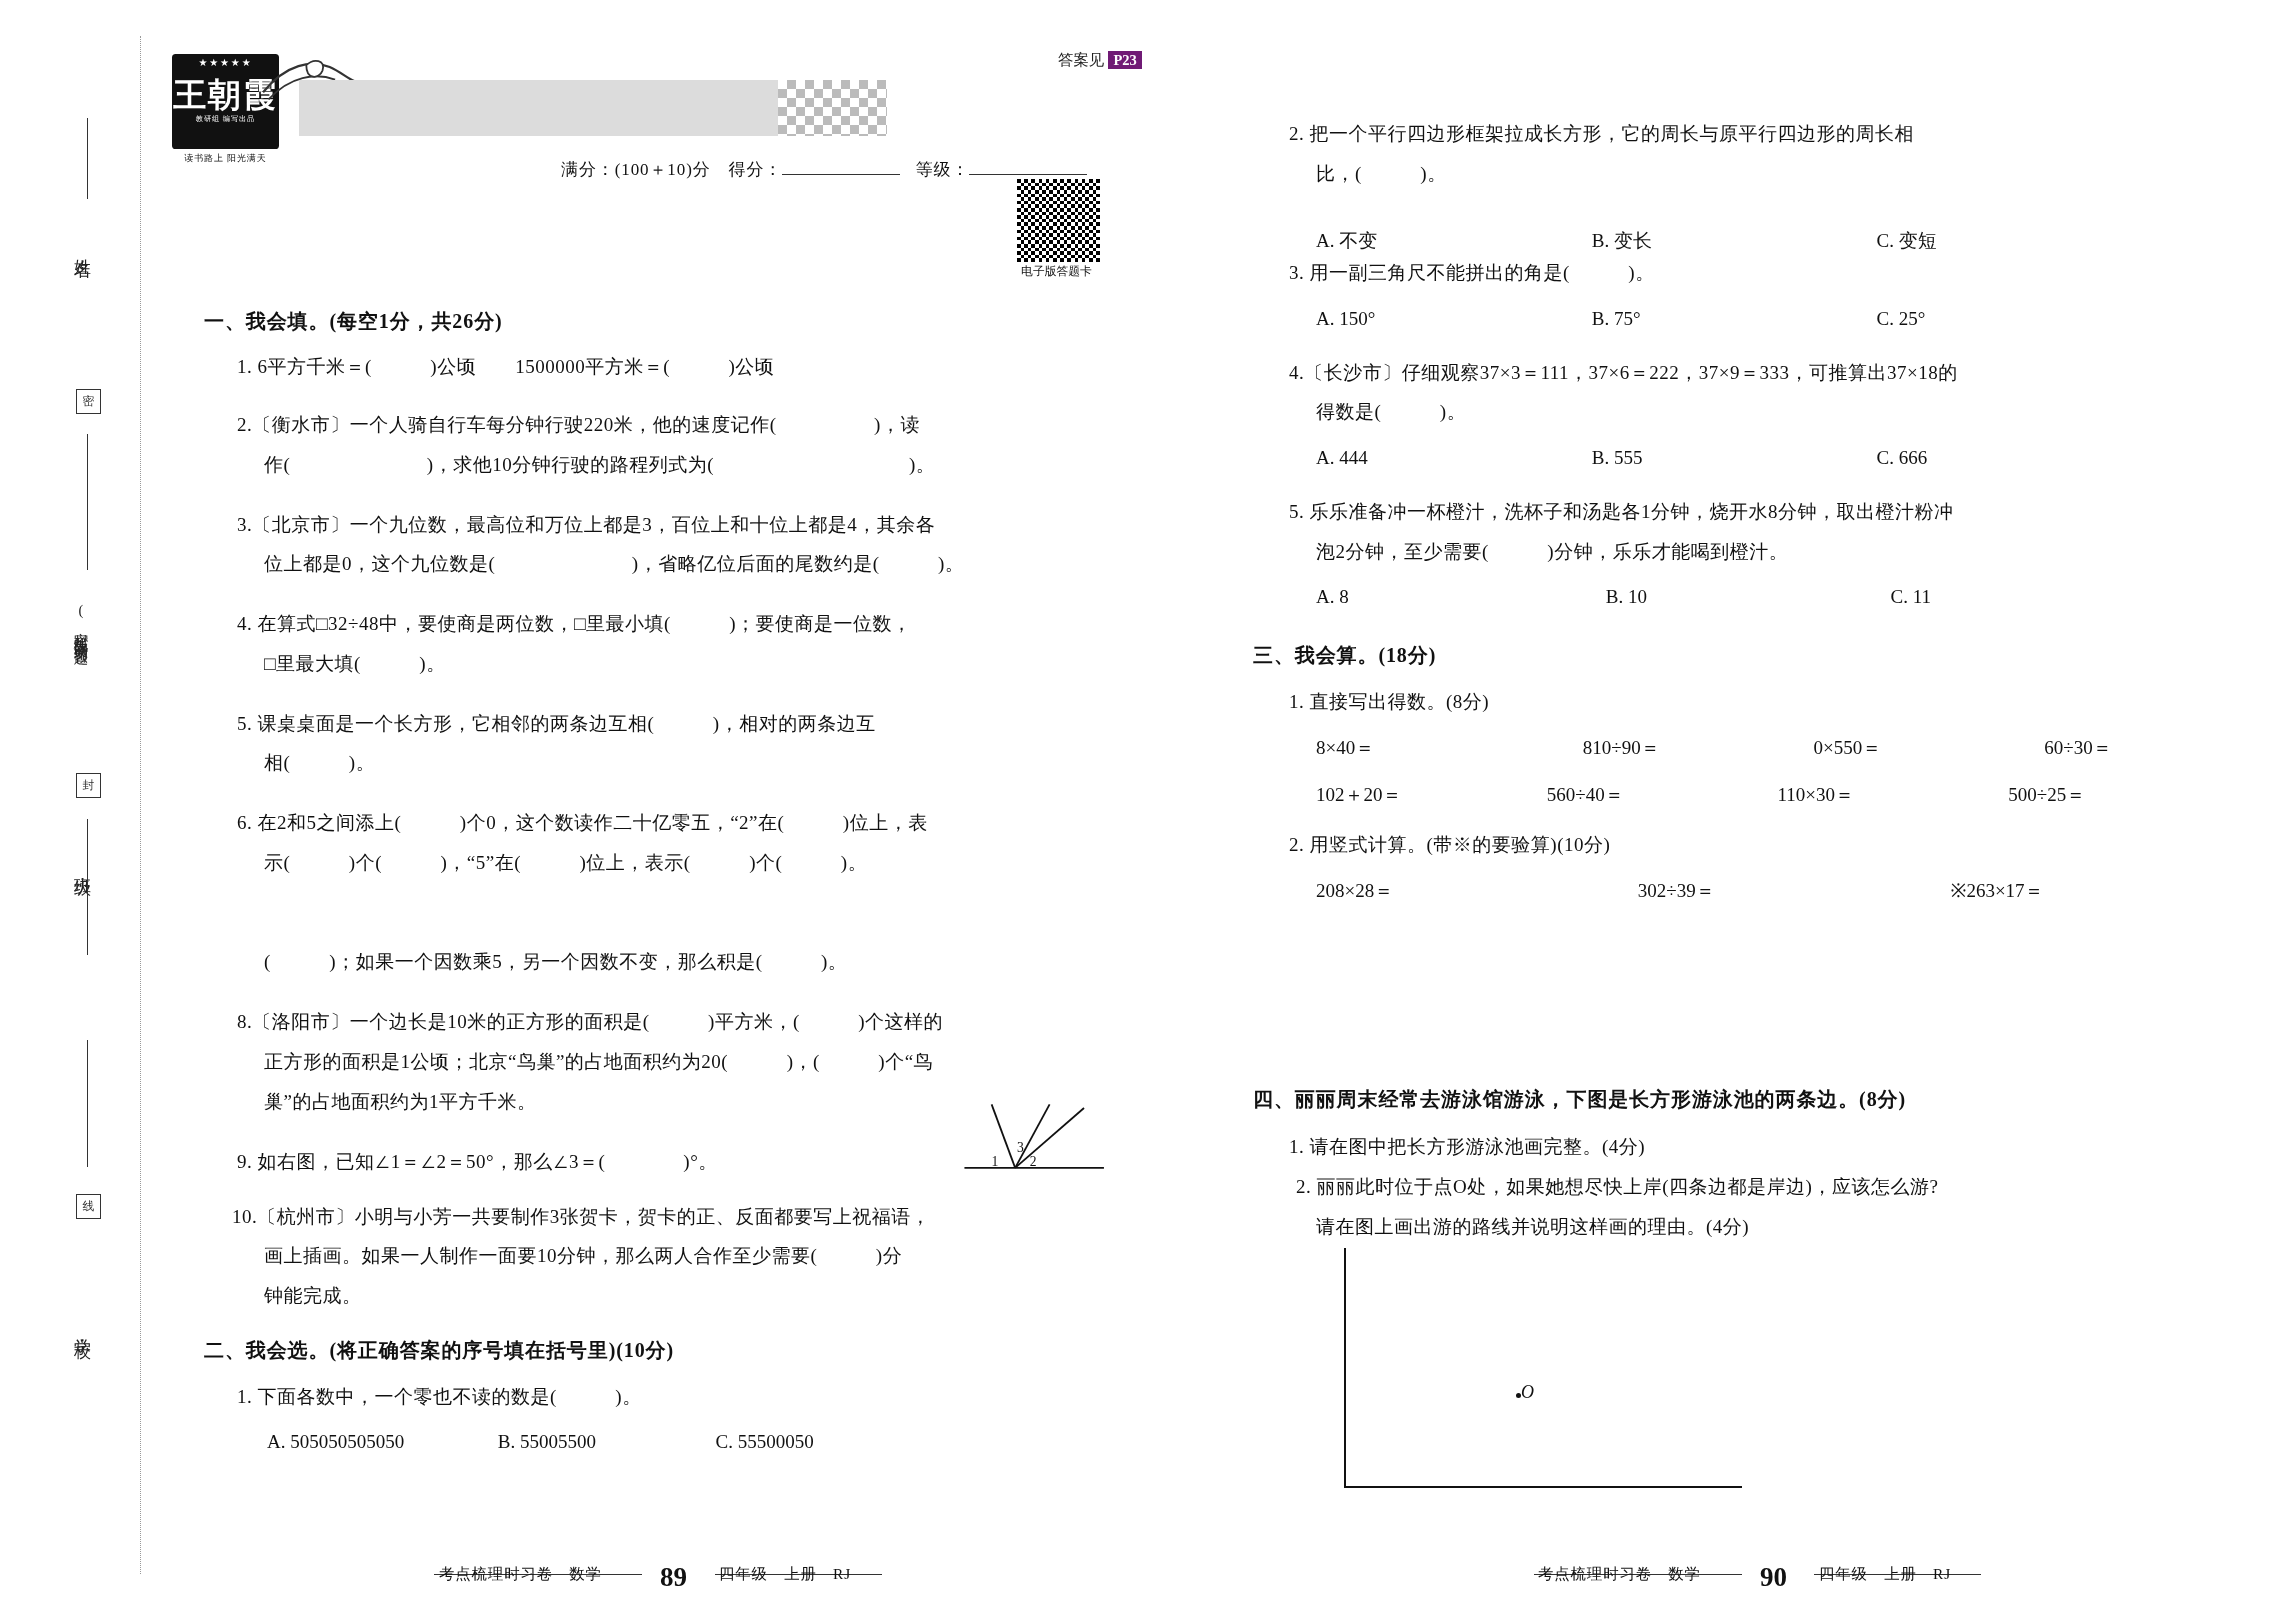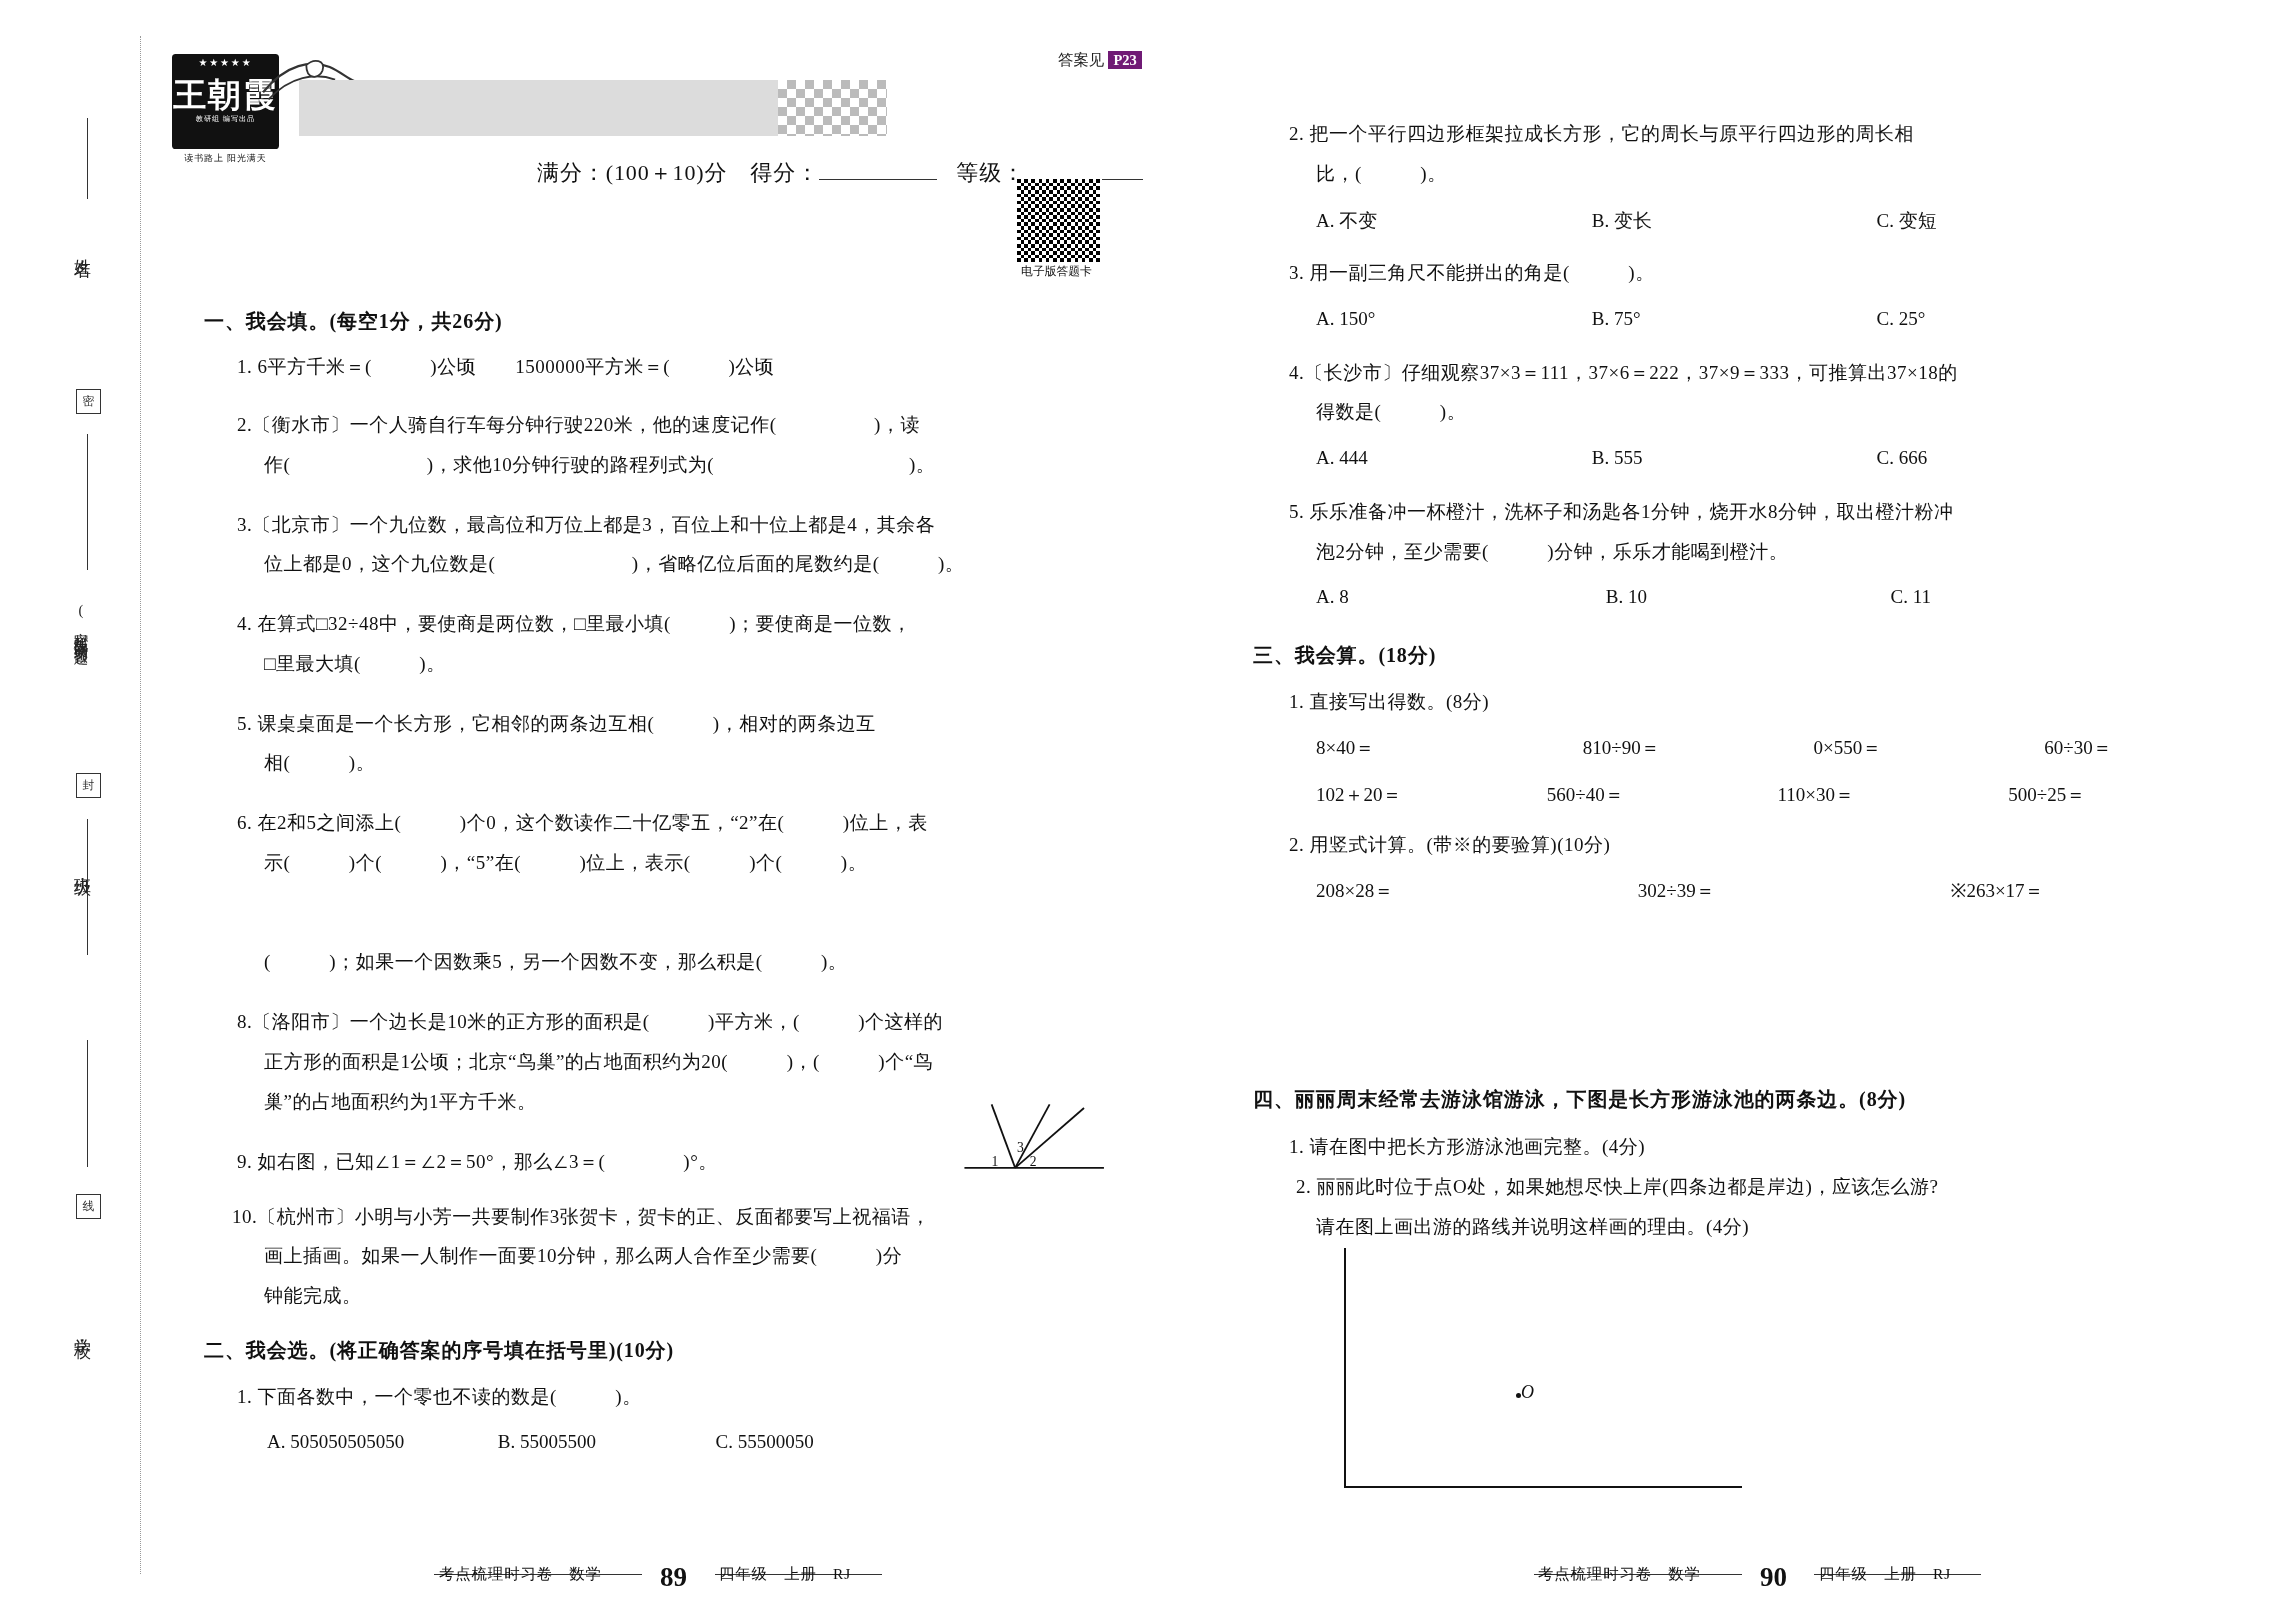--- a/index.html
+++ b/index.html
@@ -143,22 +143,22 @@
   .ans-ref .p23 {
     background: #701a75;
     color: #fff;
     padding: 0.9px 5.4px;
     font-weight: bold;
     font-size: 14.5px;
   }
 
   .score-line {
     position: absolute;
-    left: 537px; top: 158px;
-    font-size: 22px;
+    left: 561px; top: 158px;
+    font-size: 17px;
     letter-spacing: 0.9px;
     text-align: right;
   }
   .score-line .blank {
     display: inline-block;
     border-bottom: 0.9px solid #333;
     width: 118px;
   }
 
   
@@ -359,21 +359,21 @@
     <div class="footer-rule" style="left:715px; width:167px;"></div>
     <div class="footer" style="left:719px;">四年级　上册　RJ</div>
   </div>
 
   <div class="right-page">
 
     <div class="q" style="left:63px; top:116px;">2.  把一个平行四边形框架拉成长方形，它的周长与原平行四边形的周长相</div>
     <div class="q" style="left:90px; top:156px;">比，(　　　)。</div>
     <div class="opts" style="left:90px; top:208px; width:905px;">
       <span style="width:271px;">A. 不变</span>
-      <span style="width:280px;">B. 变长</span>
+      <span style="width:280px;margin-top:20px;">B. 变长</span>
       <span>C. 变短</span>
     </div>
 
     <div class="q" style="left:63px; top:255px;">3.  用一副三角尺不能拼出的角是(　　　)。</div>
     <div class="opts" style="left:90px; top:308px; width:905px;">
       <span style="width:271px;">A. 150°</span>
       <span style="width:280px;">B. 75°</span>
       <span>C. 25°</span>
     </div>
 

